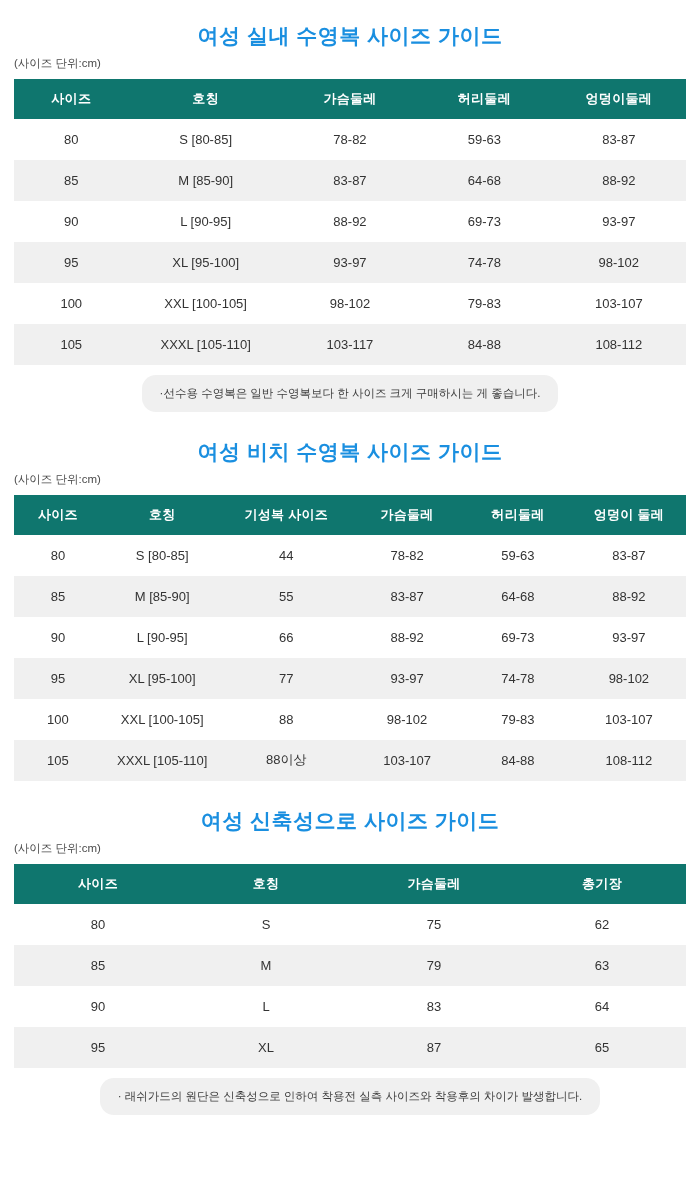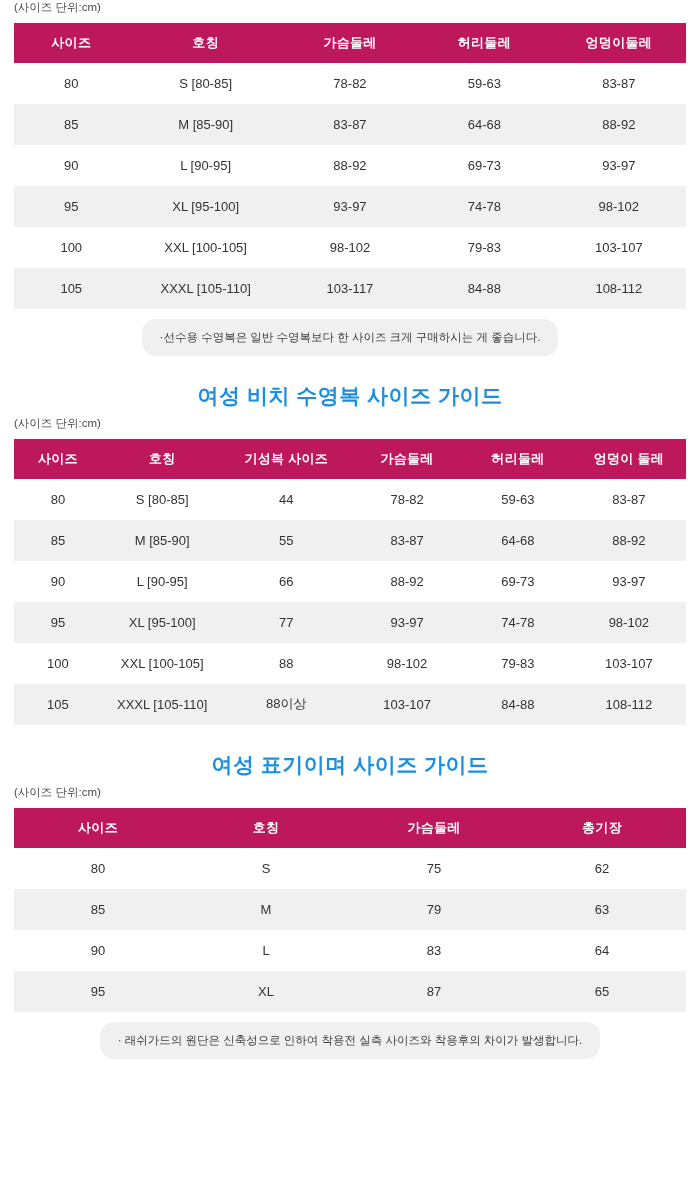--- a/index.html
+++ b/index.html
@@ -36,21 +36,21 @@
     color: #4a4a4a;
     padding-right: 6px;
     padding-bottom: 8px;
   }
   table.size-table {
     width: 100%;
     border-collapse: collapse;
     table-layout: fixed;
   }
   table.size-table th {
-    background: #be185d;
+    background: #0f766e;
     color: #ffffff;
     font-size: 13px;
     font-weight: bold;
     height: 38px;
     text-align: center;
     vertical-align: middle;
     letter-spacing: 0.3px;
   }
   table.size-table td {
     height: 39px;
@@ -78,20 +78,21 @@
   .sect-3 .footnote {
     margin-bottom: 14px;
   }
 </style>
 </head>
 <body>
 
 <div class="page">
 
   <div class="section sect-1">
+    <h2 class="section-title">여성 실내 수영복 사이즈  가이드</h2>
     <div class="unit-note">(사이즈 단위:cm)</div>
     <table class="size-table">
       <thead>
         <tr>
           <th style="width:17%">사이즈</th>
           <th style="width:23%">호칭</th>
           <th style="width:20%">가슴둘레</th>
           <th style="width:20%">허리둘레</th>
           <th style="width:20%">엉덩이둘레</th>
         </tr>
@@ -205,21 +206,21 @@
           <td>88이상</td>
           <td>103-107</td>
           <td>84-88</td>
           <td>108-112</td>
         </tr>
       </tbody>
     </table>
   </div>
 
   <div class="section sect-3">
-    <h2 class="section-title">여성 표기이며 사이즈  가이드</h2>
+    <h2 class="section-title">여성 신축성으로 사이즈  가이드</h2>
     <div class="unit-note">(사이즈 단위:cm)</div>
     <table class="size-table">
       <thead>
         <tr>
           <th style="width:25%">사이즈</th>
           <th style="width:25%">호칭</th>
           <th style="width:25%">가슴둘레</th>
           <th style="width:25%">총기장</th>
         </tr>
       </thead>

